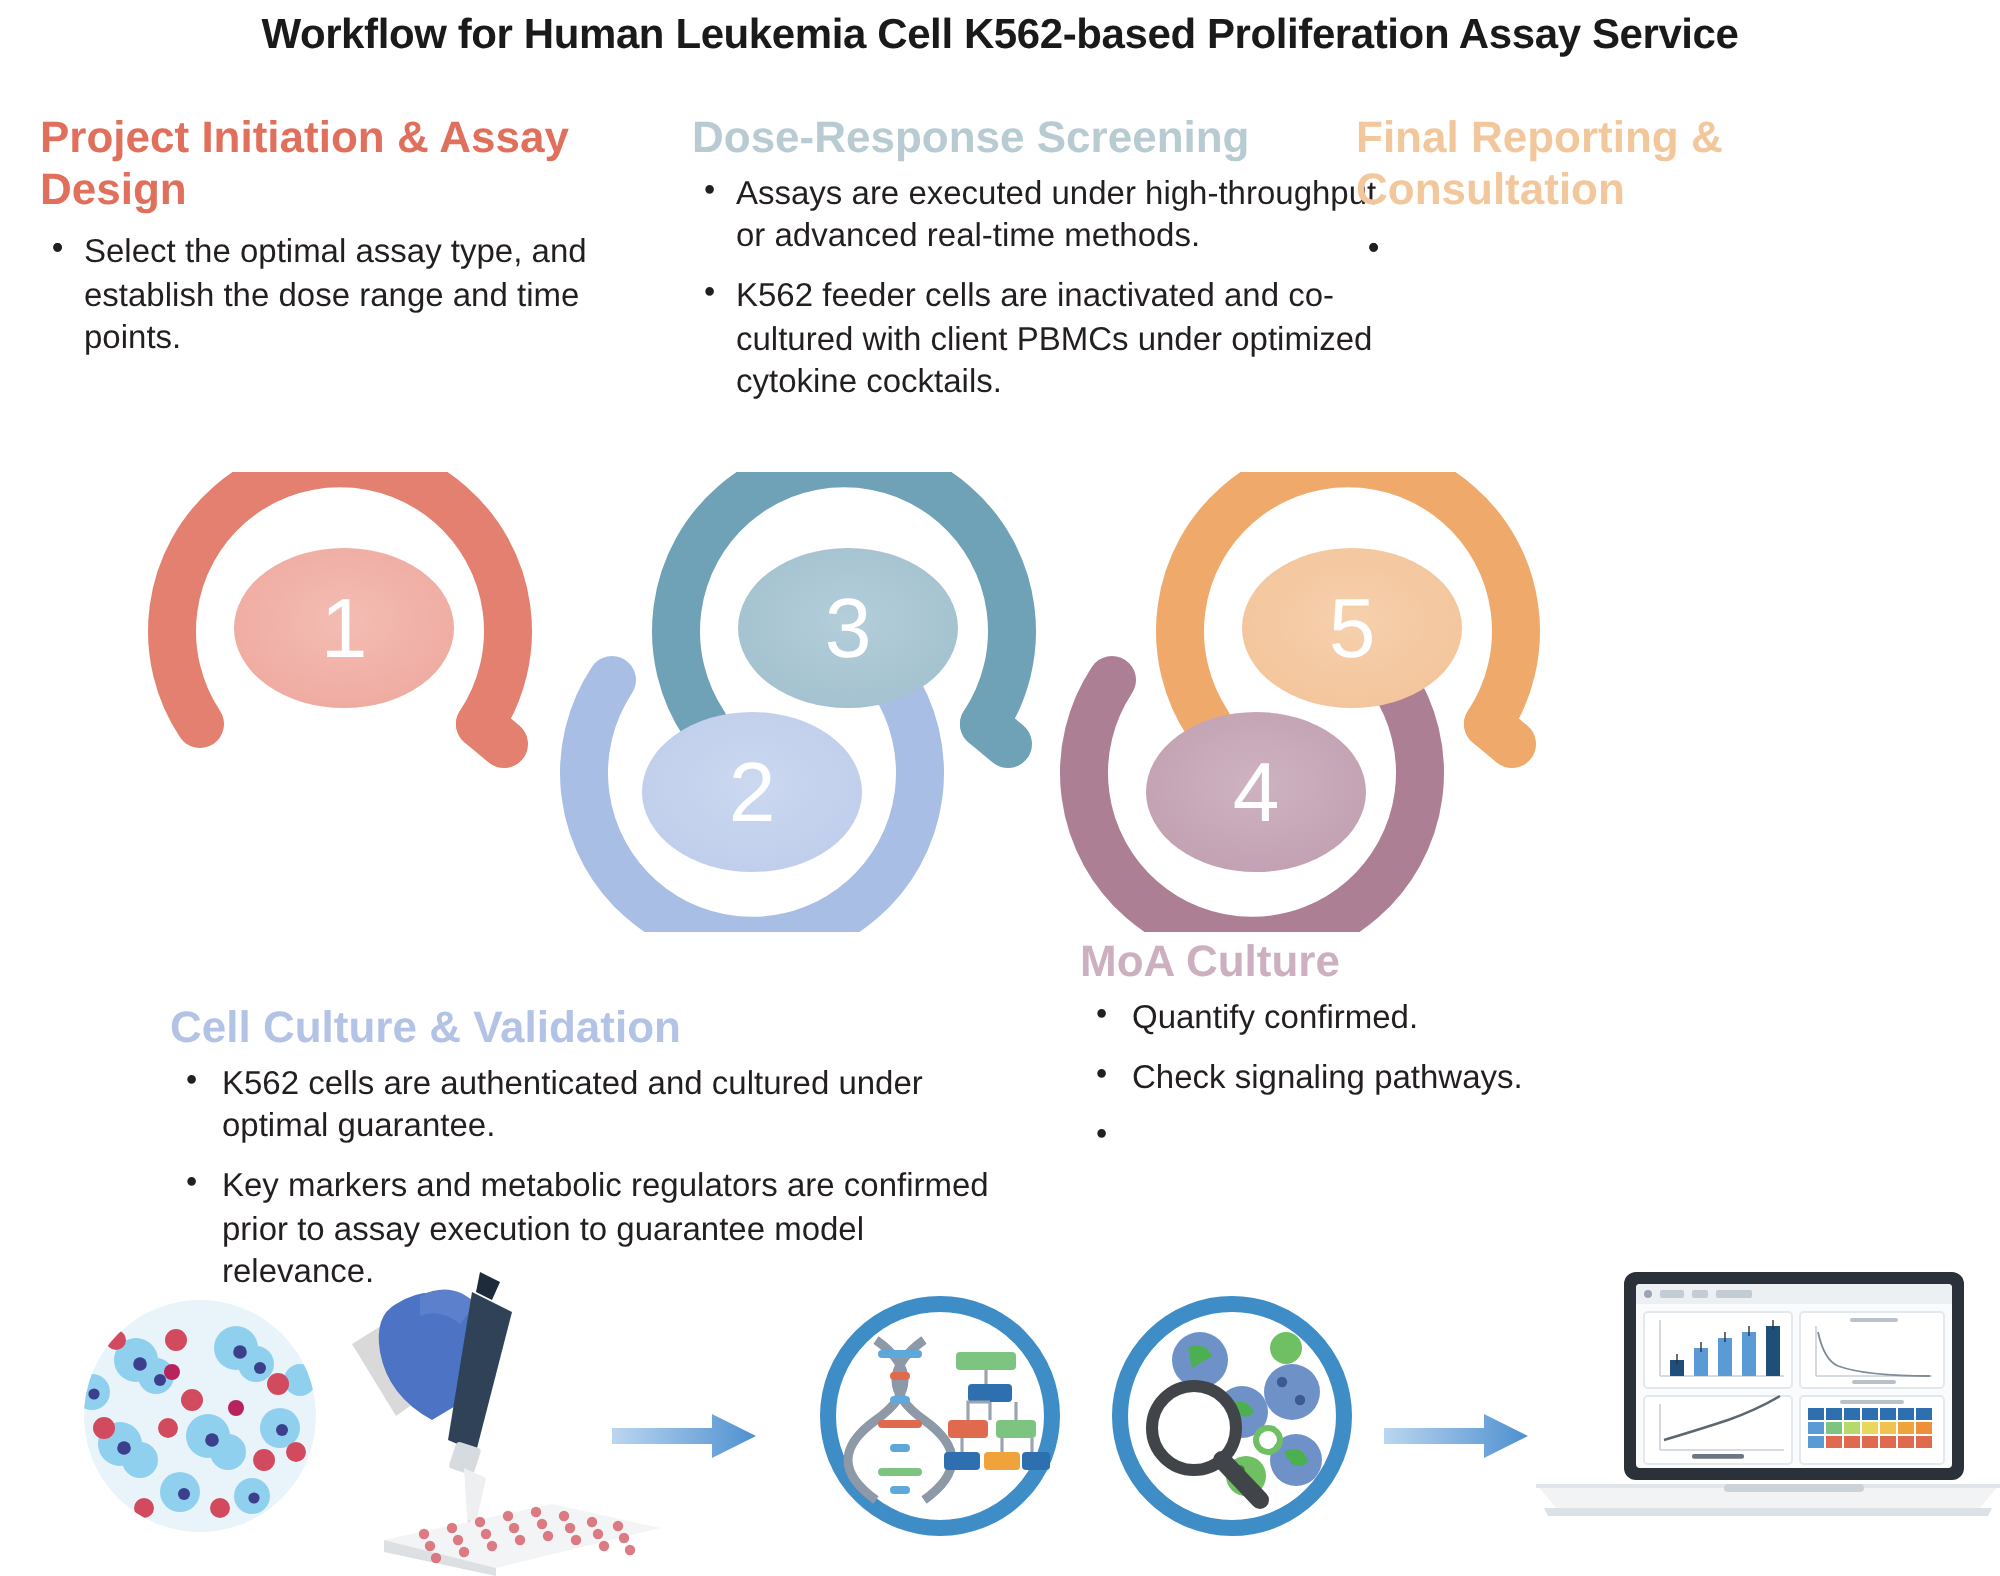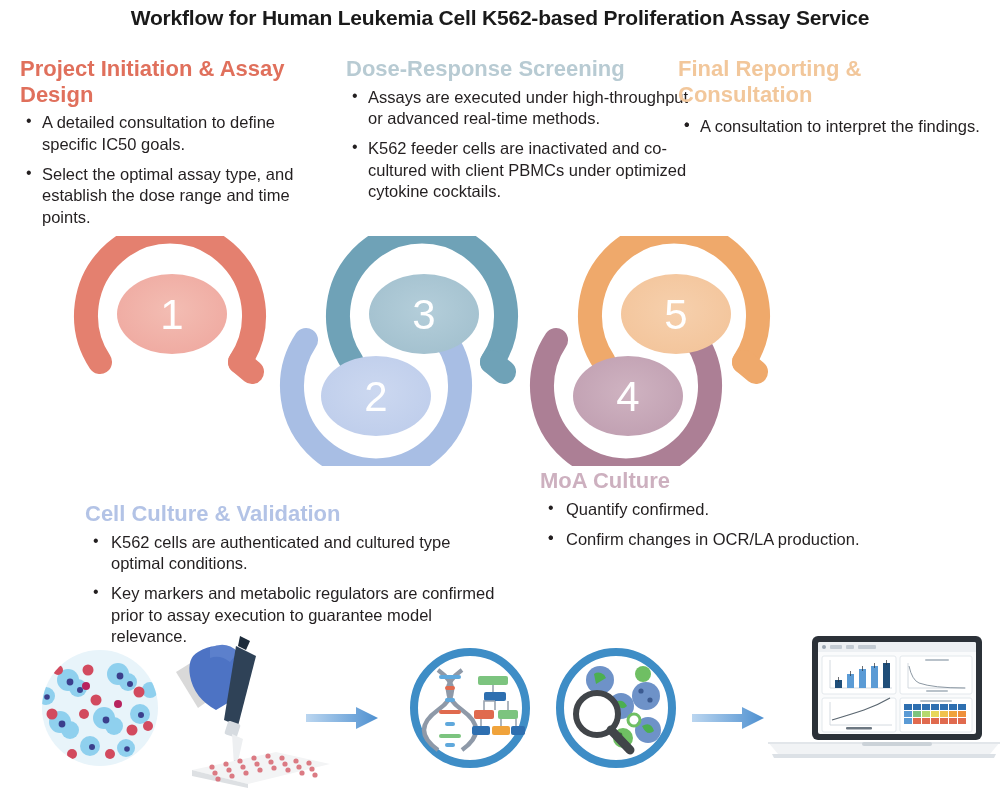--- a/index.html
+++ b/index.html
@@ -57,38 +57,38 @@
 </head>
 <body>
 
 <div class="page">
 
   <div class="title">Workflow for Human Leukemia Cell K562-based Proliferation Assay Service</div>
 
   <div class="col" id="col1">
     <div class="col-head" style="color:#E0705C">Project Initiation &amp; Assay Design</div>
     <ul class="bullets">
-      <li><span class="bdot">•</span><span>A detailed consultation to define specific IC50 goals.</span></li>
+      <li><span class="bdot">•</span></li>
       <li><span class="bdot">•</span><span>Select the optimal assay type, and establish the dose range and time points.</span></li>
     </ul>
   </div>
 
   <div class="col" id="col2">
     <div class="col-head" style="color:#B8CBD3">Dose-Response Screening</div>
     <ul class="bullets">
       <li><span class="bdot">•</span><span>Assays are executed under high-throughput or advanced real-time methods.</span></li>
       <li><span class="bdot">•</span><span>K562 feeder cells are inactivated and co-cultured with client PBMCs under optimized cytokine cocktails.</span></li>
     </ul>
   </div>
 
   <div class="col" id="col3">
     <div class="col-head" style="color:#F2C79B">Final Reporting &amp; Consultation</div>
     <ul class="bullets">
       <li><span class="bdot">•</span></li>
-      <li><span class="bdot">•</span><span>A consultation to interpret the findings.</span></li>
+      <li><span class="bdot">•</span></li>
     </ul>
   </div>
 
   <svg class="ribbon" viewBox="0 0 1000 230">
     <defs>
       <radialGradient id="g1" cx="50%" cy="45%" r="62%">
         <stop offset="0%" stop-color="#F3BDB3"></stop>
           <stop offset="100%" stop-color="#EFA9A0"></stop>
       </radialGradient>
       <radialGradient id="g2" cx="50%" cy="45%" r="62%">
@@ -132,31 +132,31 @@
     <text x="172" y="78" text-anchor="middle" dominant-baseline="central" font-family="Liberation Sans, sans-serif" font-size="42" fill="#ffffff">1</text>
     <text x="376" y="160" text-anchor="middle" dominant-baseline="central" font-family="Liberation Sans, sans-serif" font-size="42" fill="#ffffff">2</text>
     <text x="424" y="78" text-anchor="middle" dominant-baseline="central" font-family="Liberation Sans, sans-serif" font-size="42" fill="#ffffff">3</text>
     <text x="628" y="160" text-anchor="middle" dominant-baseline="central" font-family="Liberation Sans, sans-serif" font-size="42" fill="#ffffff">4</text>
     <text x="676" y="78" text-anchor="middle" dominant-baseline="central" font-family="Liberation Sans, sans-serif" font-size="42" fill="#ffffff">5</text>
   </svg>
 
   <div class="col" id="col4">
     <div class="col-head" style="color:#B3C3E6">Cell Culture &amp; Validation</div>
     <ul class="bullets">
-      <li><span class="bdot">•</span><span>K562 cells are authenticated and cultured type optimal conditions.</span></li>
+      <li><span class="bdot">•</span><span>K562 cells are authenticated and cultured under optimal guarantee.</span></li>
       <li><span class="bdot">•</span><span>Key markers and metabolic regulators are confirmed prior to assay execution to guarantee model relevance.</span></li>
     </ul>
   </div>
 
   <div class="col" id="col5">
     <div class="col-head" style="color:#CDB0BF">MoA Culture</div>
     <ul class="bullets">
       <li><span class="bdot">•</span><span>Quantify confirmed.</span></li>
+      <li><span class="bdot">•</span><span>Check signaling pathways.</span></li>
       <li><span class="bdot">•</span></li>
-      <li><span class="bdot">•</span><span>Confirm changes in OCR/LA production.</span></li>
     </ul>
   </div>
 
   <svg class="illus" viewBox="0 0 1000 158">
     <defs>
       <linearGradient id="arrG" x1="0" y1="0" x2="1" y2="0">
         <stop offset="0%" stop-color="#BBD6F0"></stop>
           <stop offset="100%" stop-color="#4E90D0"></stop>
       </linearGradient>
       <clipPath id="dishClip">

